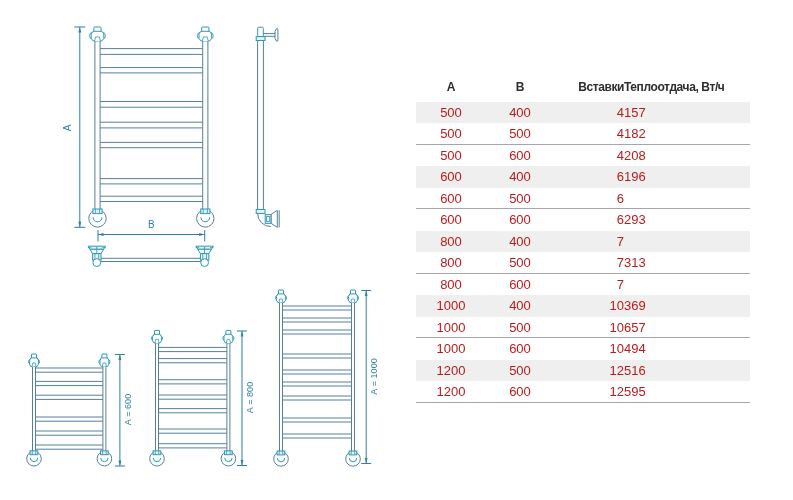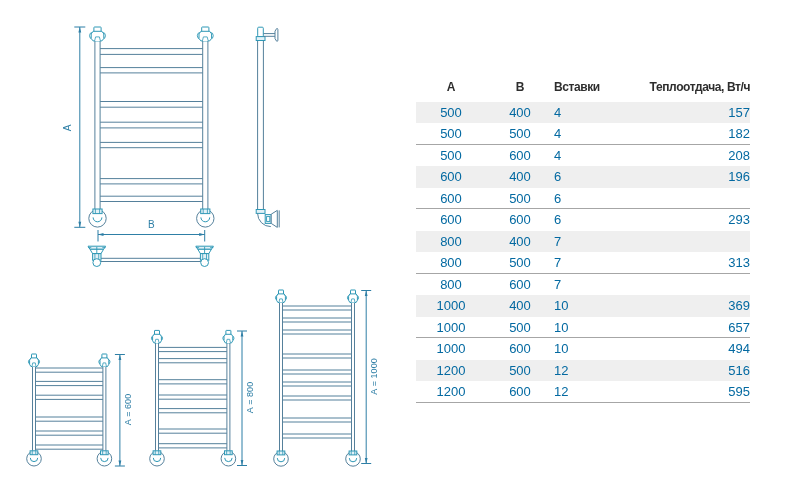--- a/index.html
+++ b/index.html
@@ -1,27 +1,27 @@
 <!DOCTYPE html>
 <html><head>
 <meta charset="utf-8">
 <style>
   html,body{margin:0;padding:0;background:#ffffff;}
   body{width:793px;height:500px;overflow:hidden;font-family:"Liberation Sans",sans-serif;}
   #wrap{position:relative;width:793px;height:500px;background:#fff;}
   #draw{position:absolute;left:0;top:0;}
   .tbl{position:absolute;left:416px;top:80px;width:334px;}
   .hrow{display:flex;height:21.5px;line-height:14px;font-size:12px;letter-spacing:-0.4px;font-weight:bold;color:#2e2e2e;}
-  .row{display:flex;height:21.5px;line-height:21.5px;font-size:13px;color:#0369a1;box-sizing:border-box;}
+  .row{display:flex;height:21.5px;line-height:21.5px;font-size:13px;color:#b91c1c;box-sizing:border-box;}
   .row.g{background:#efefef;}
   .row.b{border-bottom:1px solid #a6a6a6;}
   .c1{width:70px;text-align:center;}
   .c2{width:68px;text-align:center;}
-  .c3{width:70px;text-align:left;}
-  .c4{width:126px;text-align:right;}
+  .c3{width:70px;text-align:right;}
+  .c4{width:126px;text-align:left;}
 </style>
 </head>
 <body>
 <div id="wrap">
 <svg id="draw" width="410" height="500" viewBox="0 0 410 500">
 <defs>
         <filter id="soft" x="-5%" y="-5%" width="110%" height="110%">
           <feGaussianBlur stdDeviation="0.28"></feGaussianBlur>
         </filter>
       </defs>

